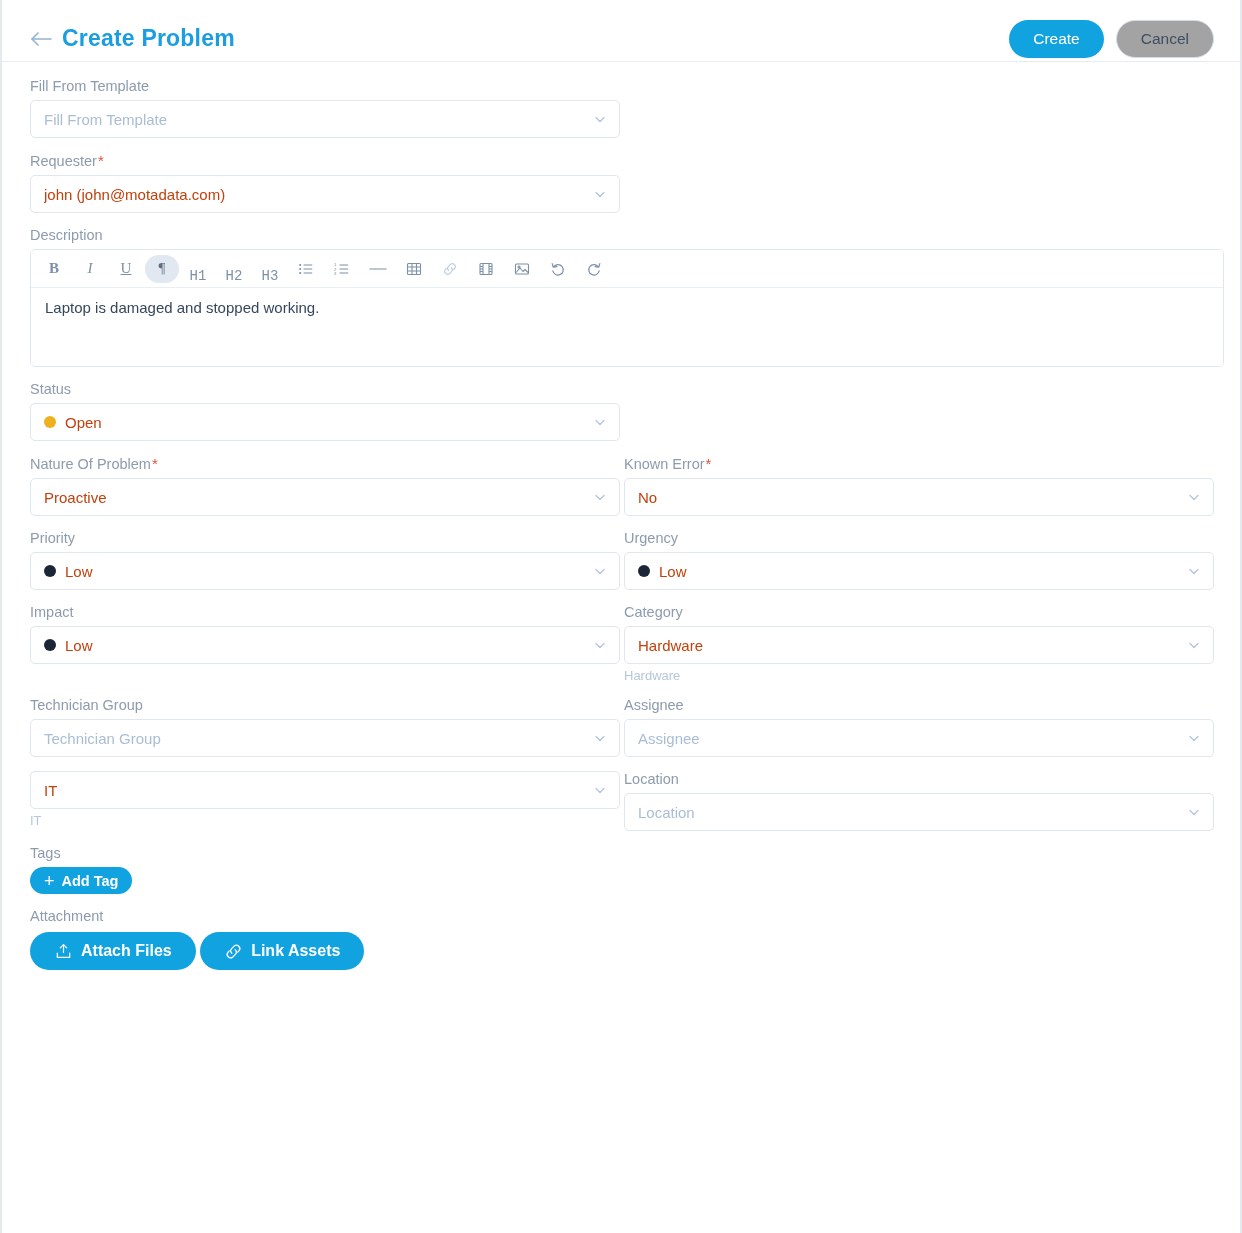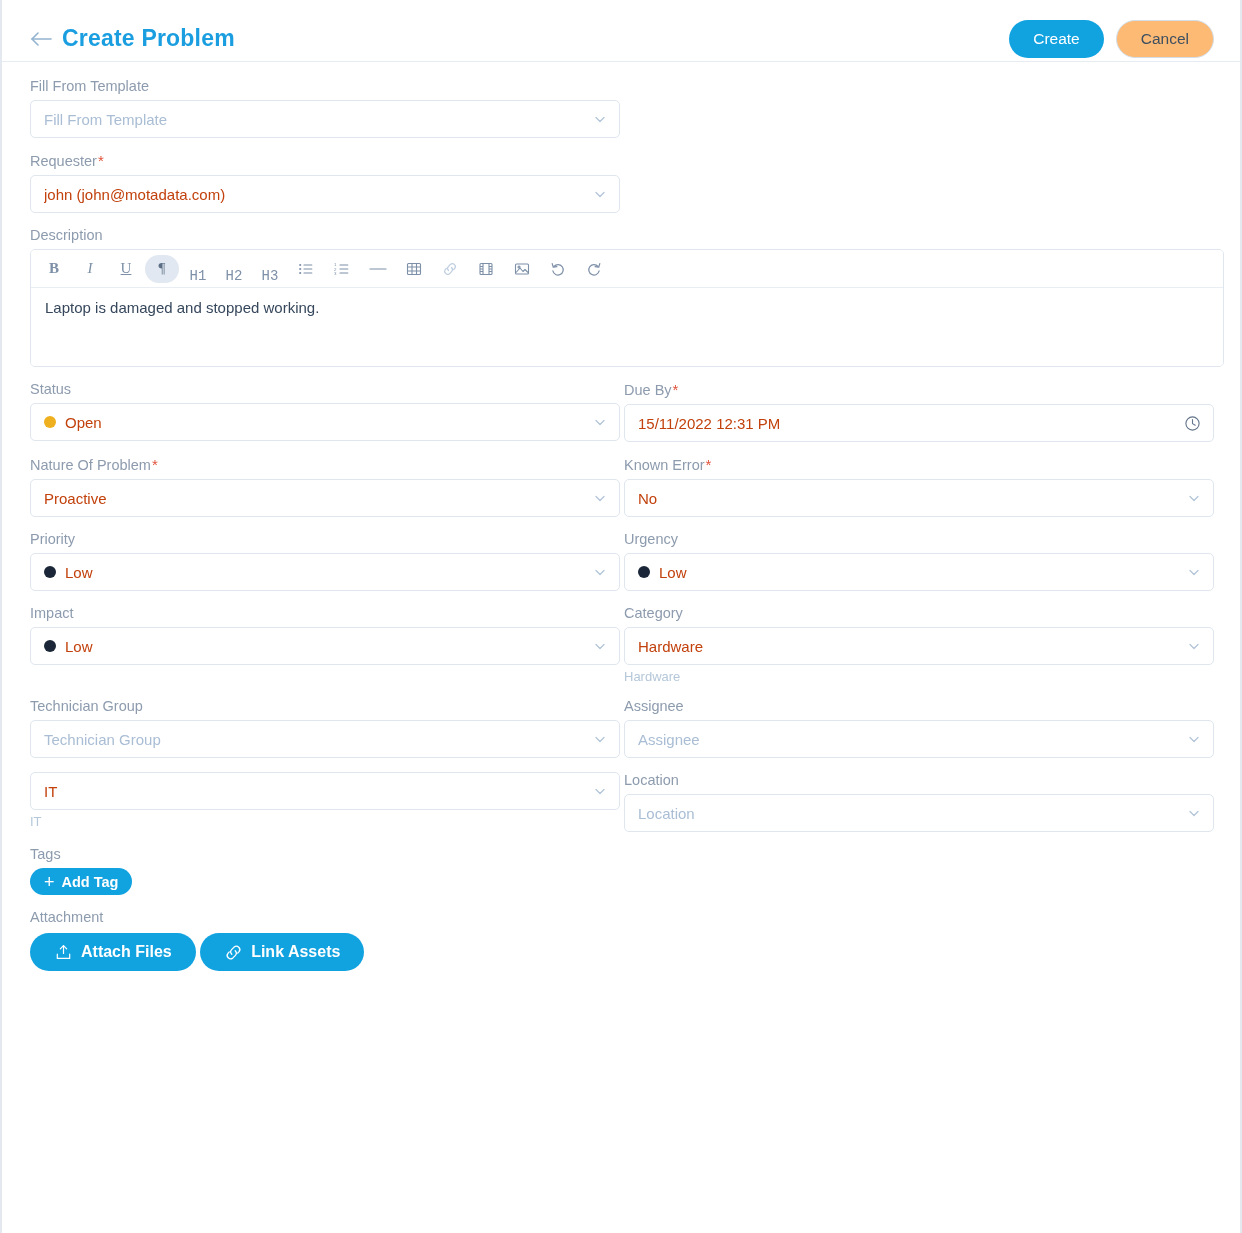--- a/index.html
+++ b/index.html
@@ -50,21 +50,21 @@
     border: none;
     border-radius: 20px;
     height: 38px;
     padding: 0 24px;
     font-size: 15.5px;
     font-family: "Liberation Sans", sans-serif;
     cursor: pointer;
     margin-right: 12px;
   }
   .btn-cancel {
-    background: #fdba74;
+    background: #a3a3a3;
     color: #3d4f61;
     border: 1px solid #d4dde6;
     border-radius: 20px;
     height: 38px;
     padding: 0 24px;
     font-size: 15.5px;
     font-family: "Liberation Sans", sans-serif;
     cursor: pointer;
   }
 
@@ -320,32 +320,20 @@
 
     <div class="row">
       <div class="col field">
         <span class="label">Status</span>
         <div class="control">
           <span class="dot" style="background:#efb020"></span>
           <span class="val">Open</span>
           <span class="chev">
             <svg width="14" height="14" viewBox="0 0 14 14" fill="none" stroke="currentColor" stroke-width="1.3">
                 <path d="M3 5.5 L7 9.5 L11 5.5" stroke-linecap="round" stroke-linejoin="round"></path>
-              </svg>
-          </span>
-        </div>
-      </div>
-      <div class="col field">
-        <span class="label"><span>Due By</span><span class="req">*</span></span>
-        <div class="control">
-          <span class="val">15/11/2022 12:31 PM</span>
-          <span class="clock">
-            <svg width="17" height="17" viewBox="0 0 17 17" fill="none" stroke="currentColor" stroke-width="1.1">
-                <circle cx="8.5" cy="8.5" r="6.6"></circle>
-                <path d="M8.5 4.6 V8.6 L11.2 10.2" stroke-linecap="round" stroke-linejoin="round"></path>
               </svg>
           </span>
         </div>
       </div>
     </div>
 
     <div class="row">
       <div class="col field">
         <span class="label"><span>Nature Of Problem</span><span class="req">*</span></span>
         <div class="control">

